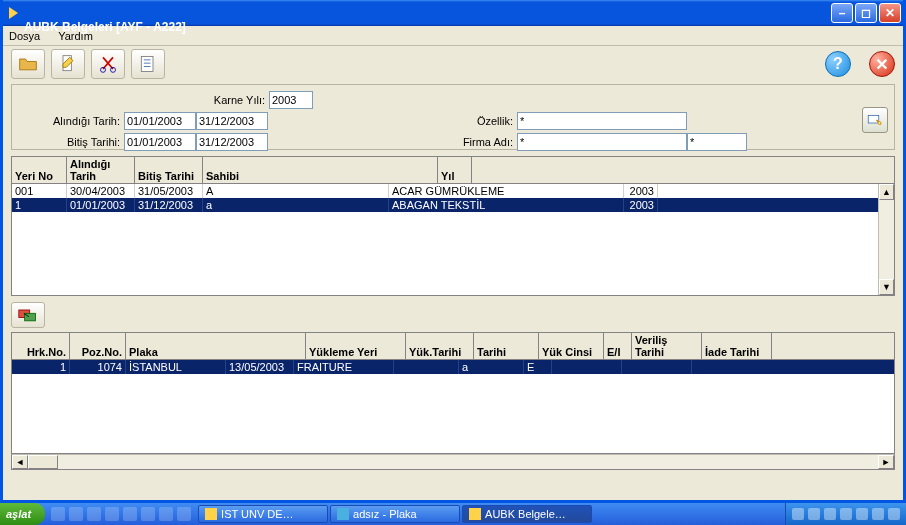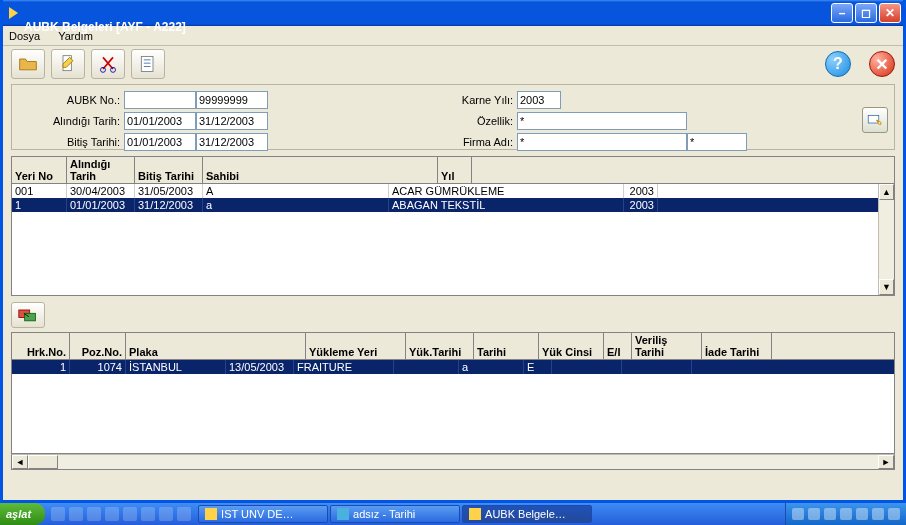--- a/index.html
+++ b/index.html
@@ -259,25 +259,20 @@
         </svg>
     </div>
     <div class="tspacer"></div>
     <div class="roundbtn help">?</div>
     <div style="width:6px"></div>
     <div class="roundbtn cancel">✕</div>
   </div>
 
   <div class="filter-panel">
     <div class="row">
-      <div class="col">
-        <label>AUBK No.:</label>
-        <input type="text" class="inp-s" value="" style="">
-        <input type="text" class="inp-s" value="99999999" style="">
-      </div>
       <div class="col colR">
         <label>Karne Yılı:</label>
         <input type="text" style="width: 44px;" value="2003">
       </div>
     </div>
     <div class="row">
       <div class="col">
         <label>Alındığı Tarih:</label>
         <input type="text" class="inp-s" value="01/01/2003" style="">
         <input type="text" class="inp-s" value="31/12/2003" style="">
@@ -403,21 +398,21 @@
     <span></span>
     <span></span>
     <span></span>
   </div>
   <div class="taskitem">
       <span class="ic"></span>
       <span>IST UNV DE…</span>
     </div>
   <div class="taskitem">
       <span class="ic" style="background:#4ab0e0"></span>
-      <span>adsız - Tarihi</span>
+      <span>adsız - Plaka</span>
     </div>
   <div class="taskitem active">
       <span class="ic" style="background:#ffd24a"></span>
       <span>AUBK Belgele…</span>
     </div>
   <div class="tray">
     <span></span>
     <span></span>
     <span></span>
     <span></span>

